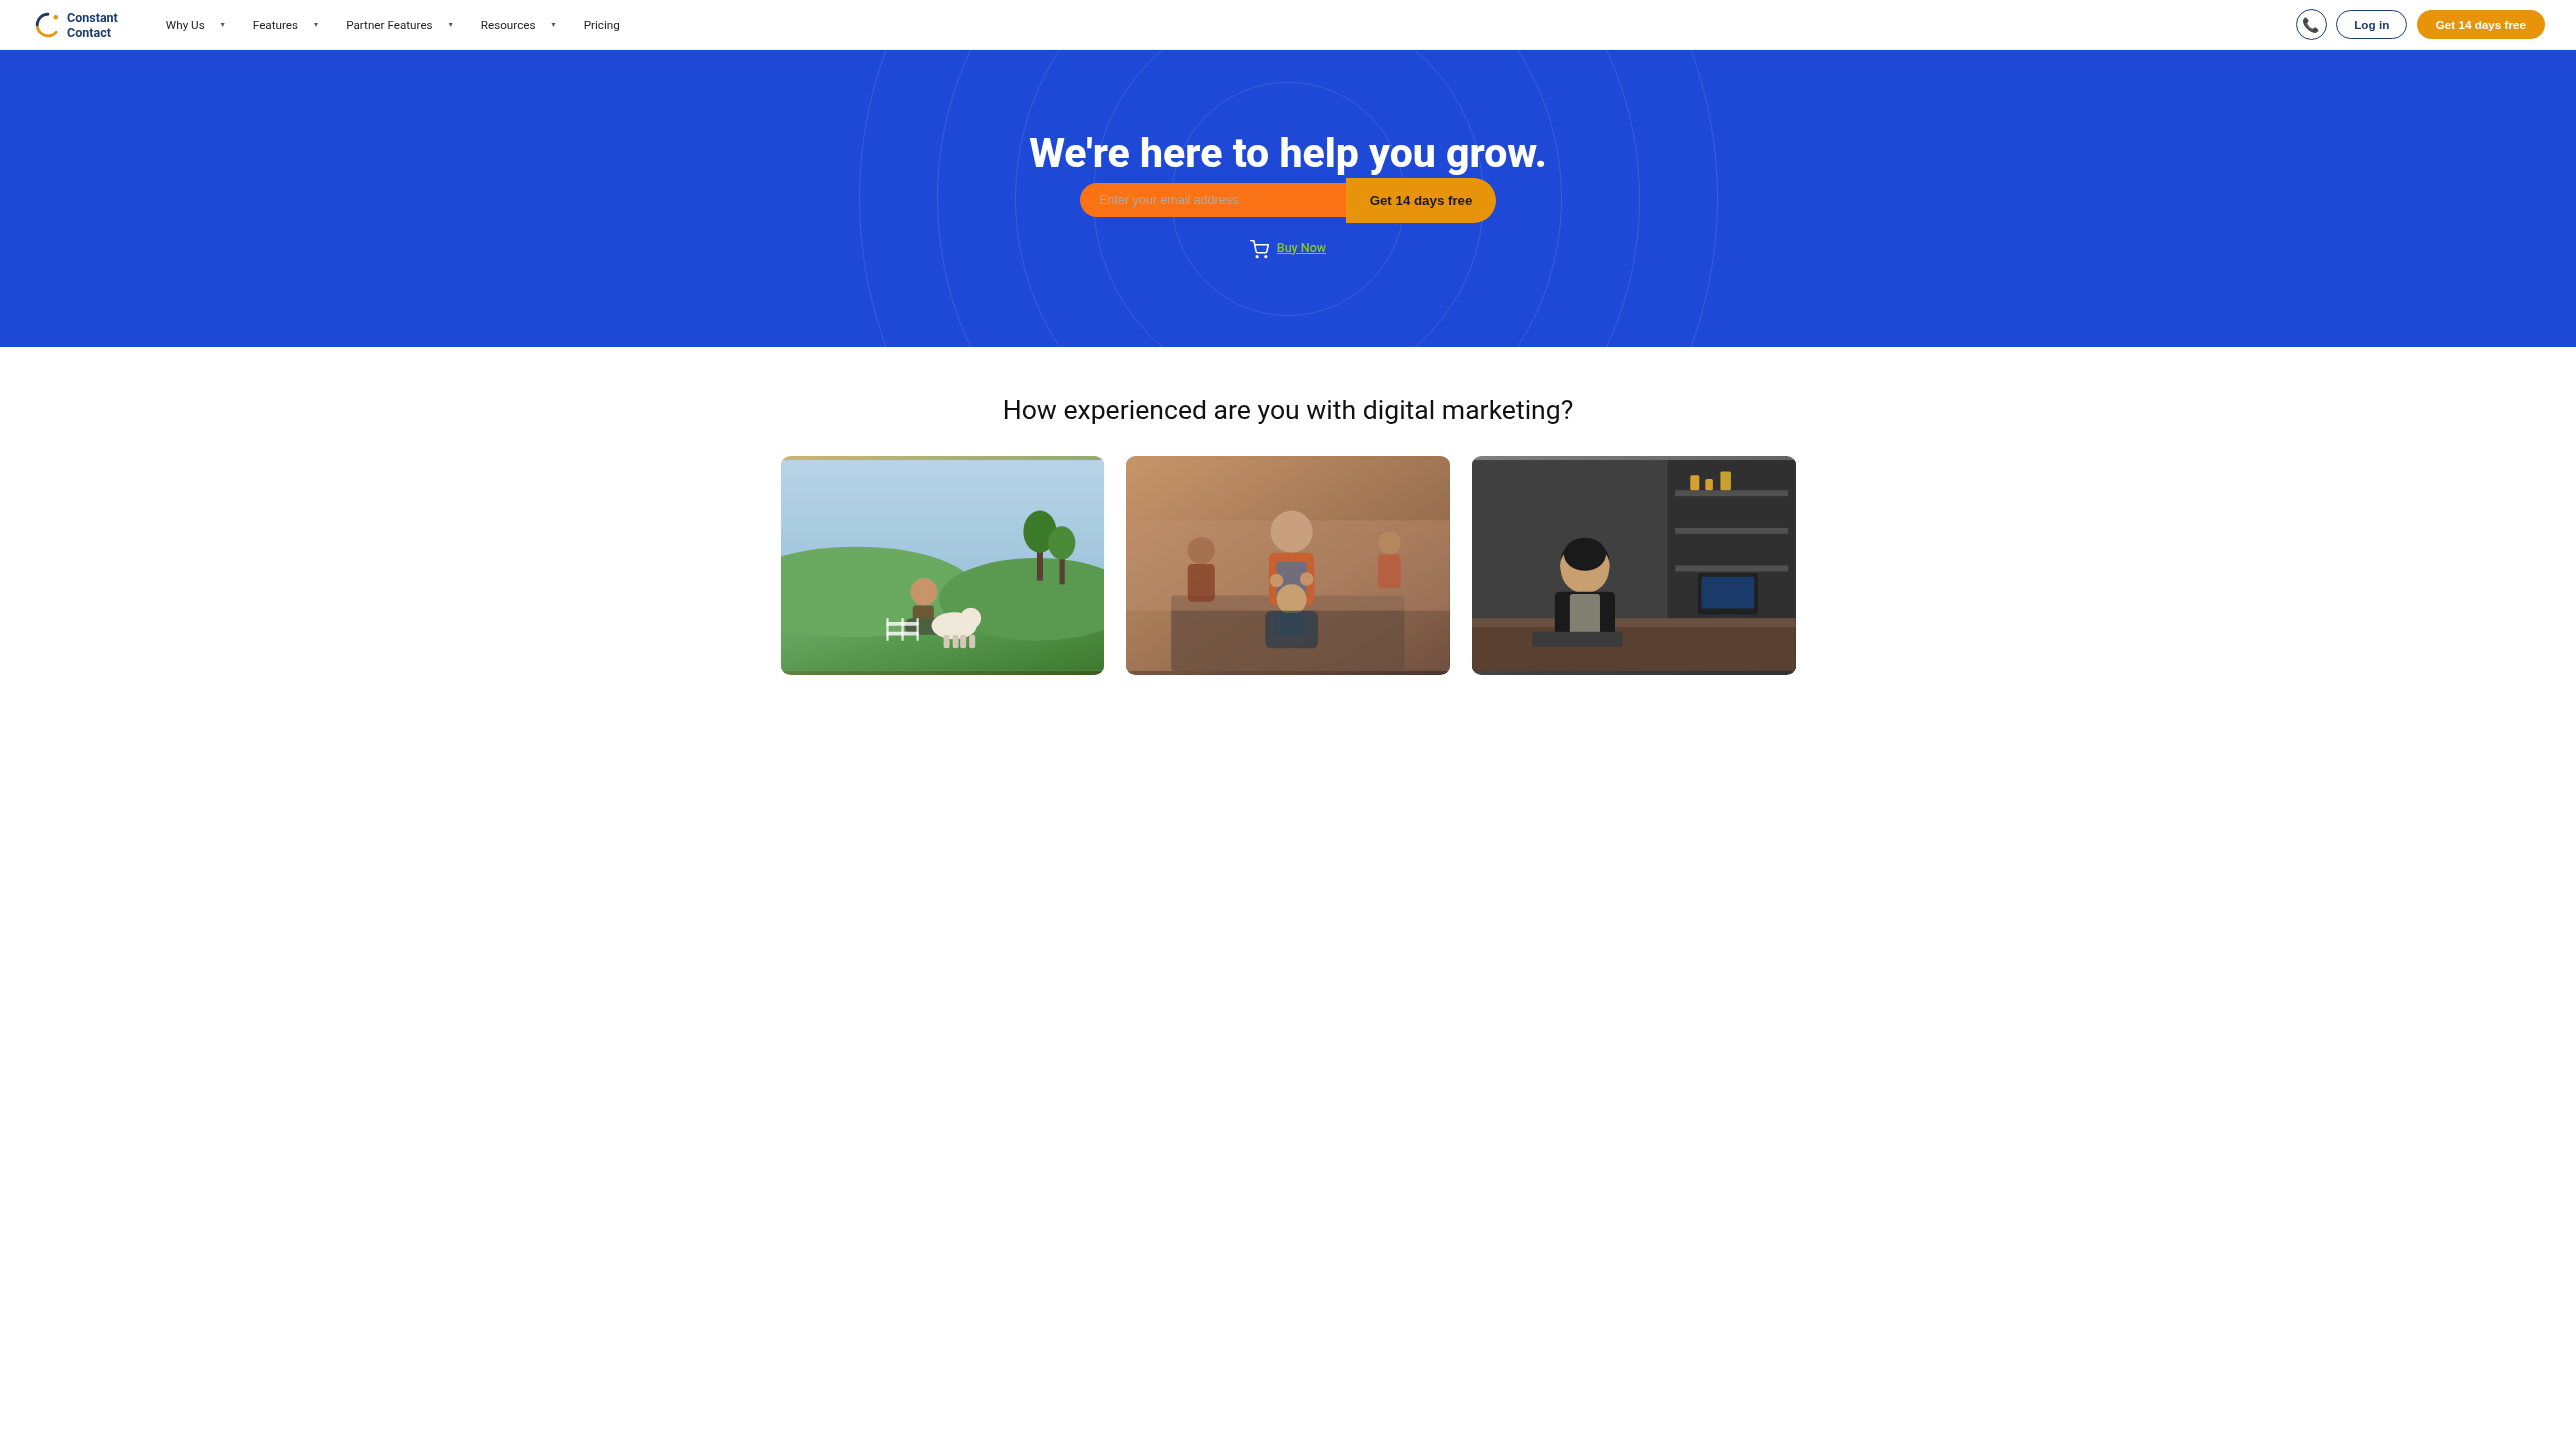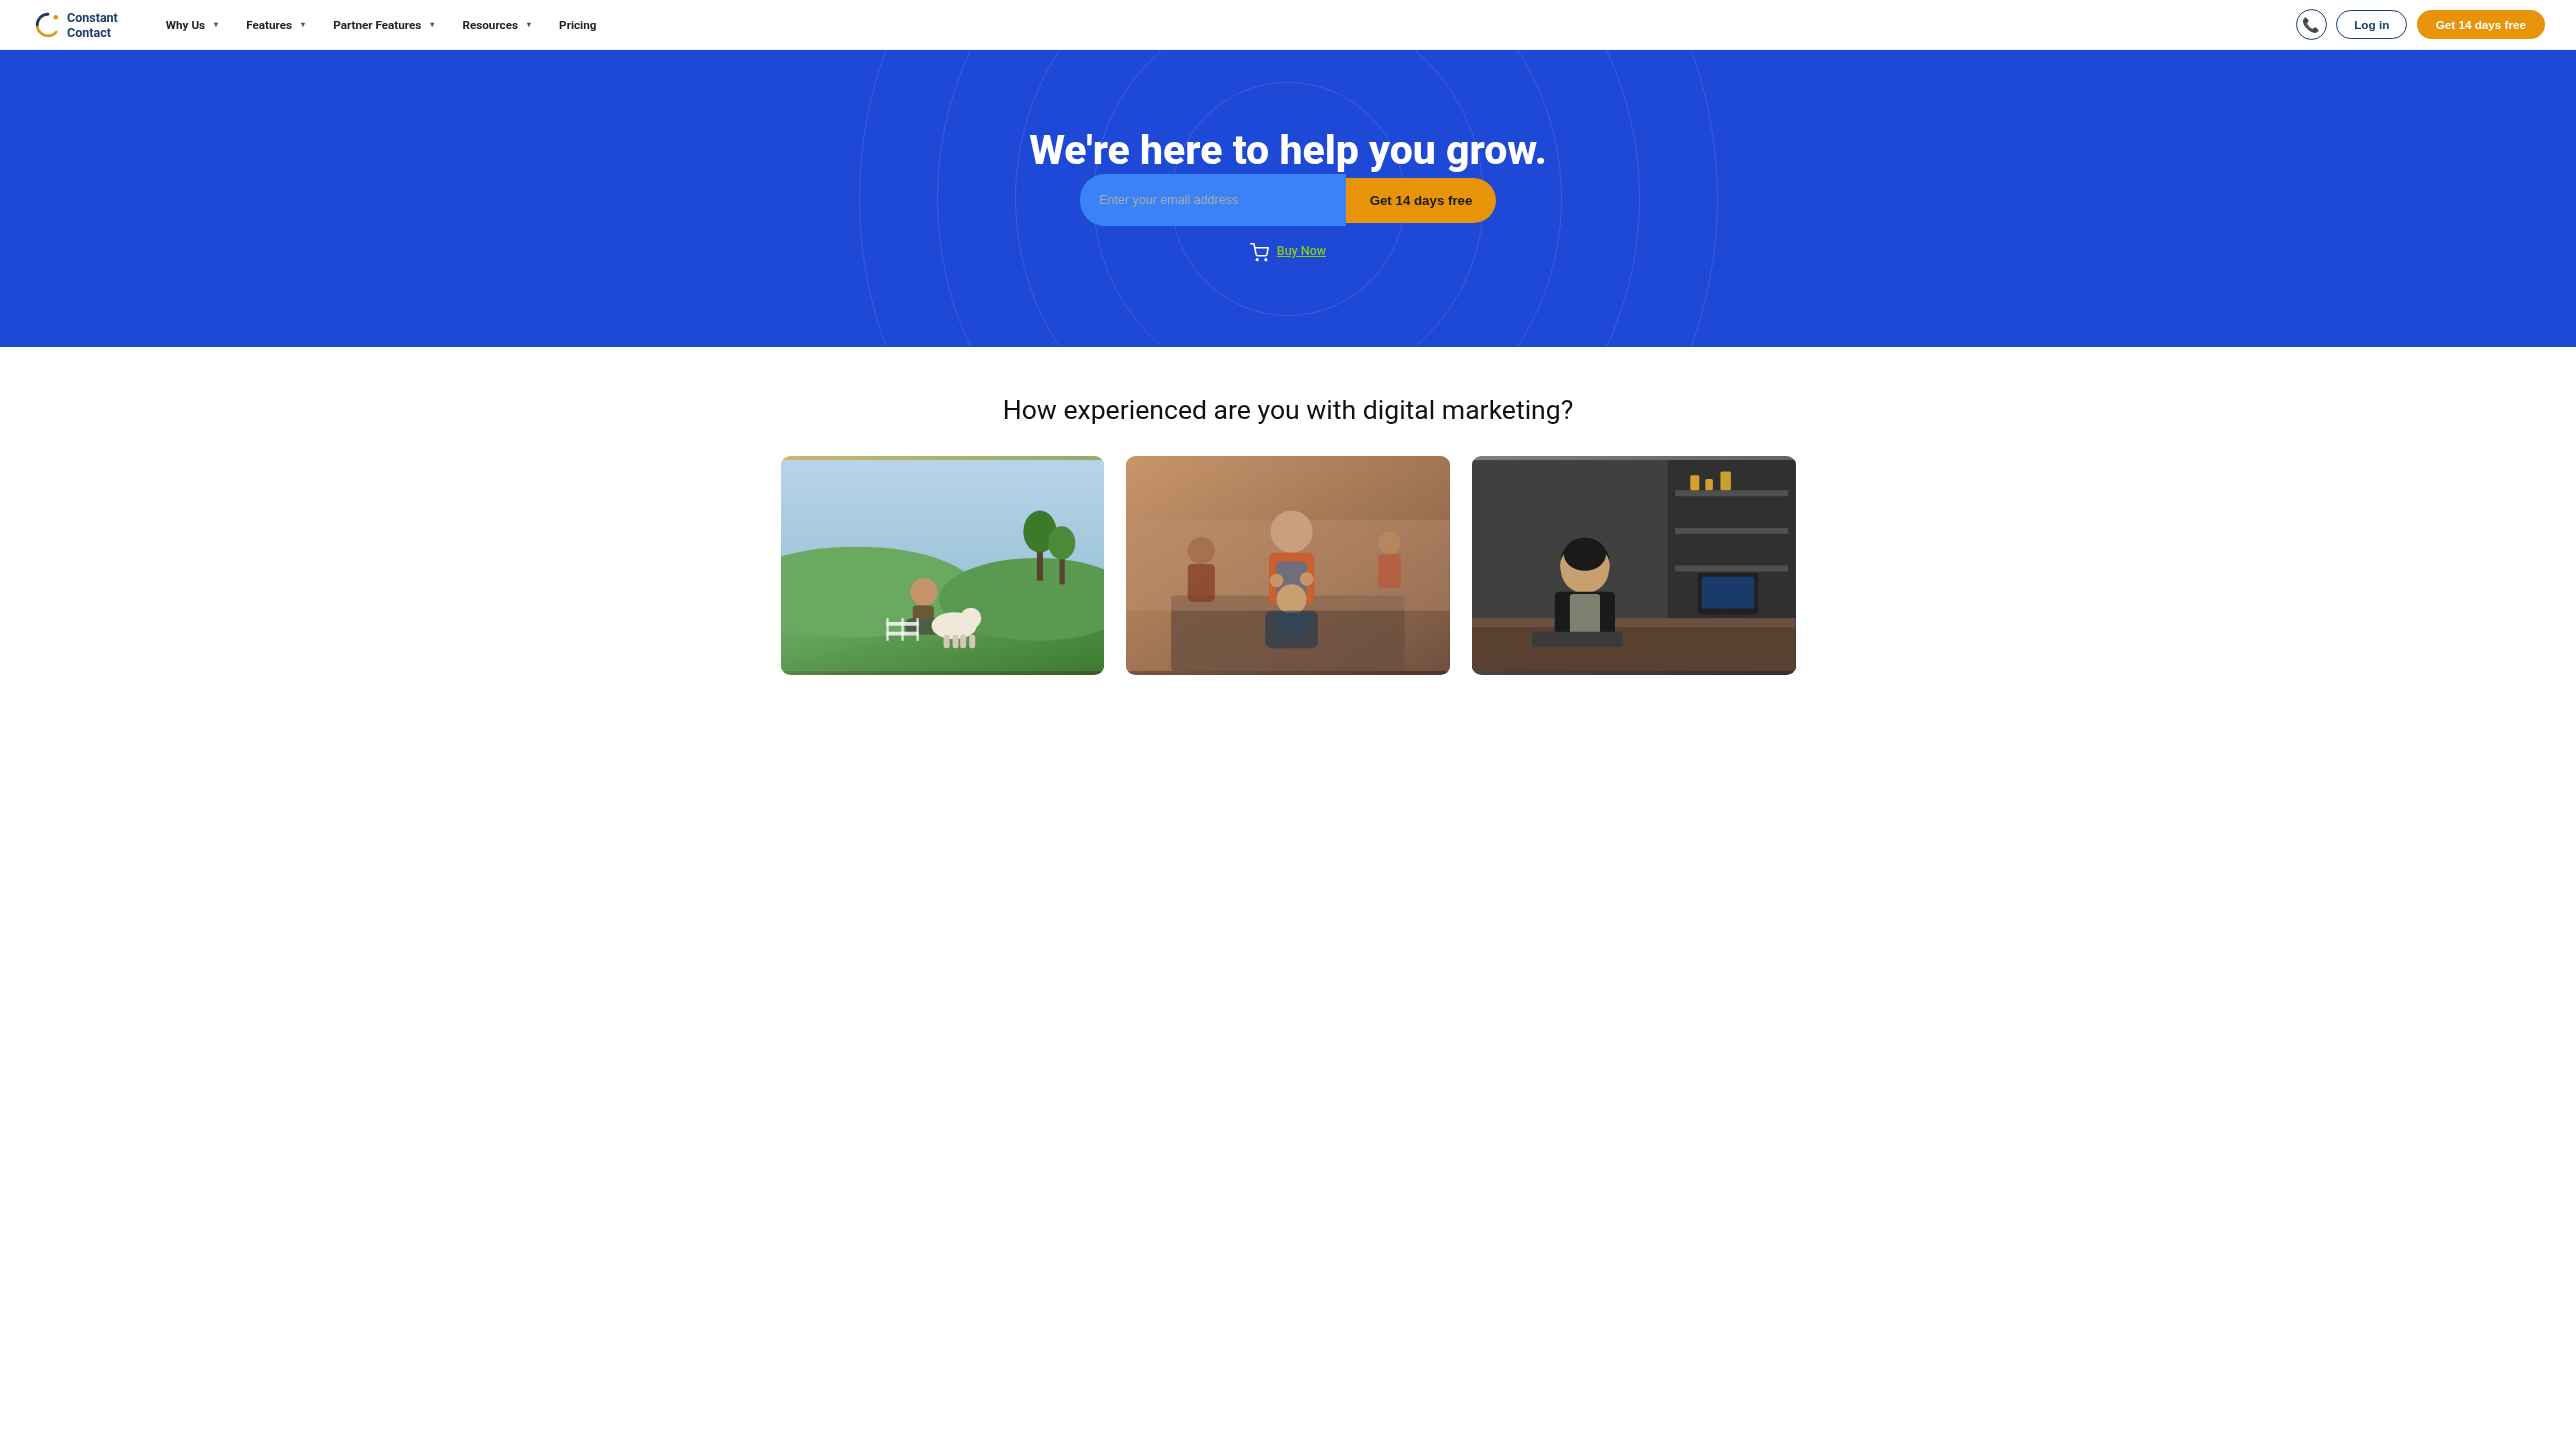--- a/index.html
+++ b/index.html
@@ -45,24 +45,24 @@
     .nav-links {
       display: flex;
       align-items: center;
       gap: 6.2px;
       flex: 1;
     }
 
     .nav-link {
       display: flex;
       align-items: center;
-      gap: 9px;
+      gap: 16px;
       padding: 6.2px 11px;
       font-size: 11.7px;
-      font-weight: 700;
+      font-weight: 400;
       color: #222;
       cursor: pointer;
       border-radius: 3.1px;
       text-decoration: none;
       white-space: nowrap;
     }
 
     .nav-link .chevron {
       font-size: 7.8px;
       color: #555;
@@ -166,28 +166,28 @@
       display: flex;
       align-items: center;
       gap: 0;
       position: relative;
       z-index: 2;
       margin-bottom: 17px;
     }
 
     .hero-email-input {
       width: 266px;
-      height: 52px;
+      height: 34px;
       border-radius: 25px 0 0 25px;
       border: none;
       padding: 16px 19px;
       font-size: 12.5px;
       color: #333;
       outline: none;
-      background: #3b82f6;
+      background: #f97316;
     }
 
     .hero-email-input::placeholder { color: #aaa; }
 
     .hero-cta-btn {
       height: 45px;
       padding: 0 23.4px;
       border-radius: 0 25px 25px 0;
       border: none;
       background: #e8940a;

